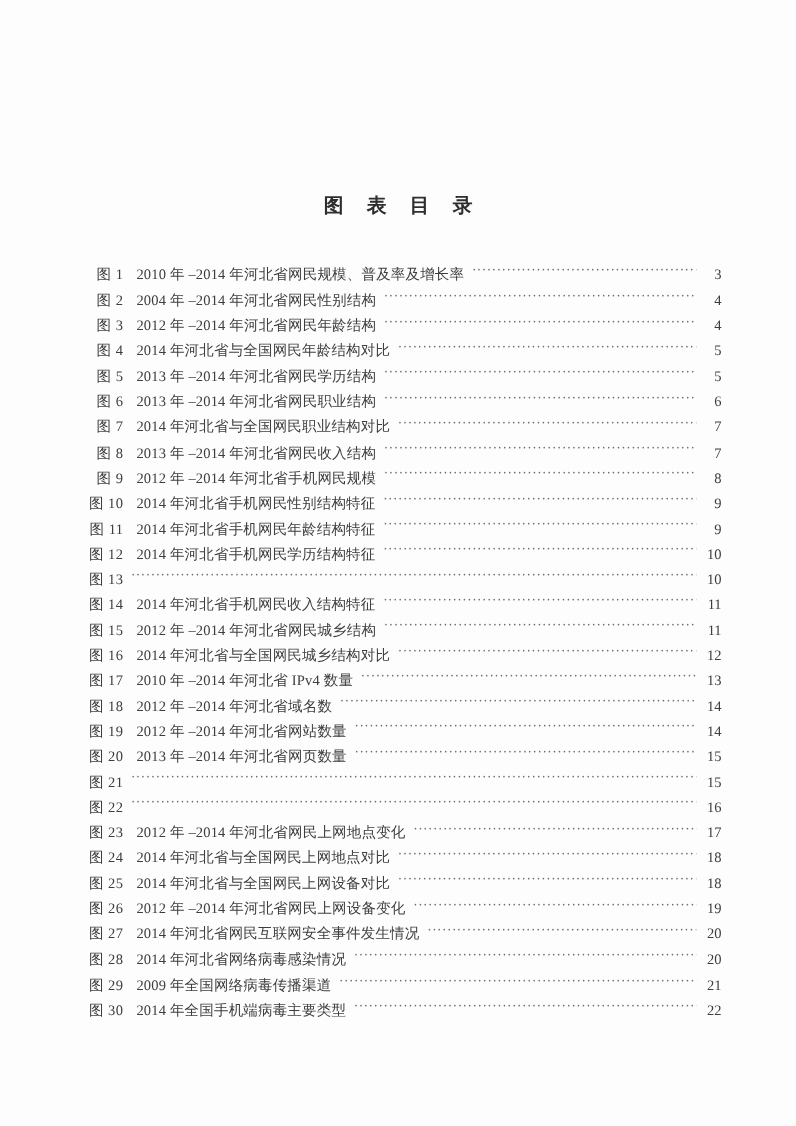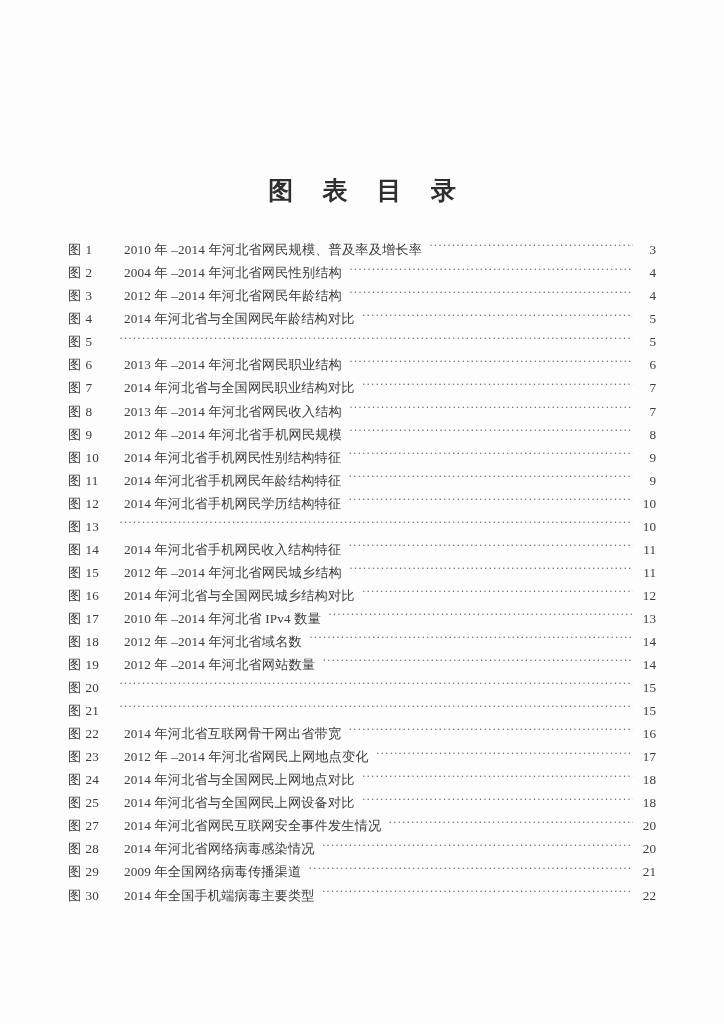--- a/index.html
+++ b/index.html
@@ -24,21 +24,21 @@
     box-sizing: border-box;
   }
 
   
   .toc-title {
     position: absolute;
     top: 178px;
     left: 0;
     width: 724px;
     text-align: center;
-    font-size: 25px;
+    font-size: 18px;
     font-weight: bold;
     letter-spacing: 0.46em;
     text-indent: 0.46em;
     color: #2e2e2e;
     line-height: 1;
     white-space: pre;
   }
 
   
   .toc-list {
@@ -55,20 +55,21 @@
     font-size: 13.2px;
     color: #3d3d3d;
     white-space: nowrap;
   }
 
   
   .toc-label {
     flex: 0 0 auto;
     min-width: 44px;
     letter-spacing: 0.02em;
+    text-align: right;
   }
   .toc-label .fig-word {
     font-weight: normal;
   }
   .toc-label .fig-num {
     margin-left: 4px;
   }
 
   
   .toc-text {
@@ -132,20 +133,21 @@
         <span class="toc-page">4</span>
       </div>
       <div class="toc-row">
         <span class="toc-label"><span class="fig-word">图</span><span class="fig-num">4</span></span>
         <span class="toc-text">2014 年河北省与全国网民年龄结构对比</span>
         <span class="toc-dots"></span>
         <span class="toc-page">5</span>
       </div>
       <div class="toc-row">
         <span class="toc-label"><span class="fig-word">图</span><span class="fig-num">5</span></span>
+        <span class="toc-text">2013 年 –2014 年河北省网民学历结构</span>
         <span class="toc-dots"></span>
         <span class="toc-page">5</span>
       </div>
       <div class="toc-row">
         <span class="toc-label"><span class="fig-word">图</span><span class="fig-num">6</span></span>
         <span class="toc-text">2013 年 –2014 年河北省网民职业结构</span>
         <span class="toc-dots"></span>
         <span class="toc-page">6</span>
       </div>
       <div class="toc-row">
@@ -220,31 +222,31 @@
         <span class="toc-page">14</span>
       </div>
       <div class="toc-row">
         <span class="toc-label"><span class="fig-word">图</span><span class="fig-num">19</span></span>
         <span class="toc-text">2012 年 –2014 年河北省网站数量</span>
         <span class="toc-dots"></span>
         <span class="toc-page">14</span>
       </div>
       <div class="toc-row">
         <span class="toc-label"><span class="fig-word">图</span><span class="fig-num">20</span></span>
+        <span class="toc-text">2013 年 –2014 年河北省网页数量</span>
         <span class="toc-dots"></span>
         <span class="toc-page">15</span>
       </div>
       <div class="toc-row">
         <span class="toc-label"><span class="fig-word">图</span><span class="fig-num">21</span></span>
         <span class="toc-dots"></span>
         <span class="toc-page">15</span>
       </div>
       <div class="toc-row">
         <span class="toc-label"><span class="fig-word">图</span><span class="fig-num">22</span></span>
-        <span class="toc-text">2014 年河北省互联网骨干网出省带宽</span>
         <span class="toc-dots"></span>
         <span class="toc-page">16</span>
       </div>
       <div class="toc-row">
         <span class="toc-label"><span class="fig-word">图</span><span class="fig-num">23</span></span>
         <span class="toc-text">2012 年 –2014 年河北省网民上网地点变化</span>
         <span class="toc-dots"></span>
         <span class="toc-page">17</span>
       </div>
       <div class="toc-row">
@@ -253,20 +255,26 @@
         <span class="toc-dots"></span>
         <span class="toc-page">18</span>
       </div>
       <div class="toc-row">
         <span class="toc-label"><span class="fig-word">图</span><span class="fig-num">25</span></span>
         <span class="toc-text">2014 年河北省与全国网民上网设备对比</span>
         <span class="toc-dots"></span>
         <span class="toc-page">18</span>
       </div>
       <div class="toc-row">
+        <span class="toc-label"><span class="fig-word">图</span><span class="fig-num">26</span></span>
+        <span class="toc-text">2012 年 –2014 年河北省网民上网设备变化</span>
+        <span class="toc-dots"></span>
+        <span class="toc-page">19</span>
+      </div>
+      <div class="toc-row">
         <span class="toc-label"><span class="fig-word">图</span><span class="fig-num">27</span></span>
         <span class="toc-text">2014 年河北省网民互联网安全事件发生情况</span>
         <span class="toc-dots"></span>
         <span class="toc-page">20</span>
       </div>
       <div class="toc-row">
         <span class="toc-label"><span class="fig-word">图</span><span class="fig-num">28</span></span>
         <span class="toc-text">2014 年河北省网络病毒感染情况</span>
         <span class="toc-dots"></span>
         <span class="toc-page">20</span>

